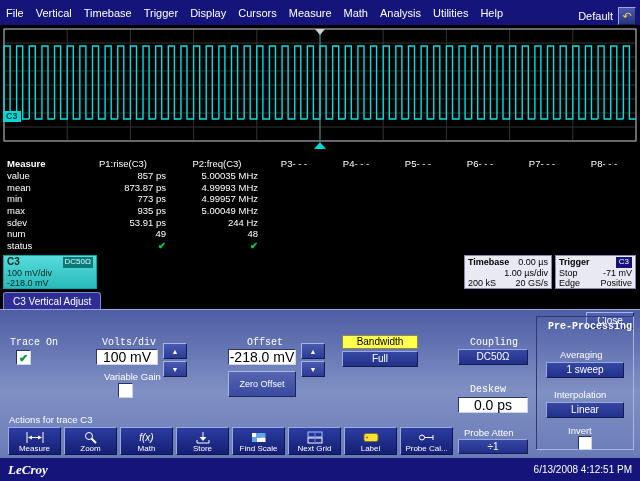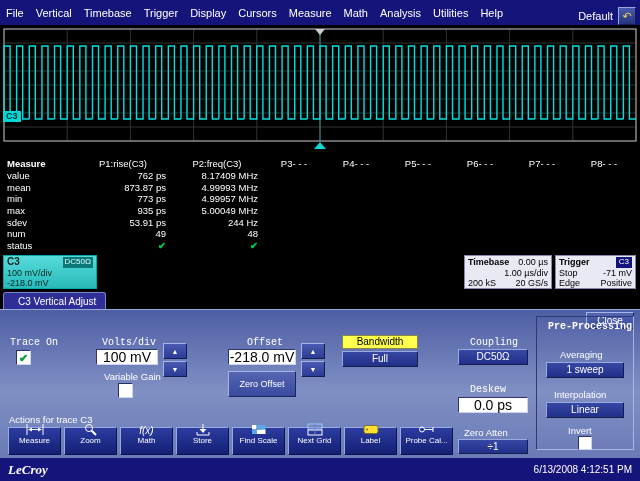--- a/index.html
+++ b/index.html
@@ -48,21 +48,21 @@
   .ltbox{background:#e9e9f4;color:#000;border:1px solid #8888aa;}
   .tbdesc{left:464px;width:88px;}
   .trdesc{left:555px;width:81px;}
   .desc .row{display:flex;justify-content:space-between;}
   .desc .b{font-weight:bold;}
   .srcchip{background:#14147a;color:#fff;padding:0 3px;font-size:8px;line-height:10px;}
 
   
   .dialog{position:absolute;top:292px;left:0;width:640px;height:166px;}
   .dlg-tab{position:absolute;left:3px;top:0;height:21px;background:#2e2e96;color:#fff;
-    font-size:10px;padding:3px 9px 0 14px;border:1px solid #7a86c8;border-bottom:none;
+    font-size:10px;padding:3px 9px 0 9px;border:1px solid #7a86c8;border-bottom:none;
     border-radius:3px 3px 0 0;white-space:nowrap;}
   .dlg-body{position:absolute;left:0;top:17px;width:640px;height:149px;
     background:linear-gradient(180deg,#4e5ea4 0%,#8090c4 55%,#6a7ab6 100%);
     border-top:1px solid #9aa8d8;}
   .lbl{position:absolute;color:#fff;font-size:10px;white-space:nowrap;font-family:Liberation Mono, monospace;}
   .lbl-s{position:absolute;color:#fff;font-size:9.5px;white-space:nowrap;}
   .tfield{position:absolute;background:#fff;color:#000;border:1px solid;
     border-color:#2c3468 #ccd4f0 #ccd4f0 #2c3468;font-size:14px;text-align:center;
     line-height:14px;height:16px;}
   .dfield{position:absolute;background:linear-gradient(180deg,#3647a4,#22308a);color:#fff;
@@ -81,21 +81,21 @@
     font-size:10px;text-align:center;line-height:12px;height:14px;}
   .close-btn{position:absolute;right:6px;top:2px;width:48px;height:17px;
     background:linear-gradient(180deg,#5565b0,#3a4aa0);border:1px solid;
     border-color:#a8b4e8 #1c2460 #1c2460 #a8b4e8;color:#fff;font-size:10px;}
   .panel{position:absolute;left:536px;top:6px;width:98px;height:134px;
     border:1px solid;border-color:#2e3a72 #aab6e2 #aab6e2 #2e3a72;}
   .actions-row{position:absolute;left:8px;top:117px;display:flex;gap:3px;}
   .action-btn{width:53px;height:28px;background:linear-gradient(180deg,#2c3ca0,#141f74);
     border:1px solid;border-color:#9aa8e0 #0c1450 #0c1450 #9aa8e0;color:#fff;
     display:flex;flex-direction:column;align-items:center;justify-content:flex-end;
-    padding-bottom:8px;}
+    padding-bottom:0;}
   .action-btn .ic{height:13px;display:flex;align-items:center;justify-content:center;}
   .action-btn .al{font-size:8px;line-height:10px;white-space:nowrap;}
   .fx{font-size:10px;font-style:italic;color:#fff;line-height:11px;}
 
   
   .statusbar{position:absolute;top:458px;left:0;width:640px;height:23px;background:#14147a;
     color:#fff;display:flex;align-items:center;justify-content:space-between;padding:0 8px;}
   .brand{font-size:13px;font-weight:bold;font-style:italic;font-family:"Liberation Serif",serif;}
   .dtime{font-size:10px;}
 </style>
@@ -162,22 +162,22 @@
         <div class="mcell mval">P2:freq(C3)</div>
         <div class="mcell mval">P3- - -</div>
         <div class="mcell mval">P4- - -</div>
         <div class="mcell mval">P5- - -</div>
         <div class="mcell mval">P6- - -</div>
         <div class="mcell mval">P7- - -</div>
         <div class="mcell mval">P8- - -</div>
       </div>
       <div class="mrow">
         <div class="mcell mlabel">value</div>
-        <div class="mcell mval">762 ps</div>
-        <div class="mcell mval">8.17409 MHz</div>
+        <div class="mcell mval">857 ps</div>
+        <div class="mcell mval">5.00035 MHz</div>
         <div class="mcell mval"></div>
         <div class="mcell mval"></div>
         <div class="mcell mval"></div>
         <div class="mcell mval"></div>
         <div class="mcell mval"></div>
         <div class="mcell mval"></div>
       </div>
       <div class="mrow">
         <div class="mcell mlabel">mean</div>
         <div class="mcell mval">873.87 ps</div>
@@ -316,21 +316,21 @@
 
       <div class="ylabel" style="left:342px;top:25px;width:76px">Bandwidth</div>
       <div class="dfield" style="left:342px;top:41px;width:76px">Full</div>
 
       <span class="lbl" style="left:470px;top:27px">Coupling</span>
       <div class="dfield" style="left:458px;top:39px;width:70px">DC50Ω</div>
 
       <span class="lbl" style="left:470px;top:74px">Deskew</span>
       <div class="tfield" style="left:458px;top:87px;width:70px">0.0 ps</div>
 
-      <span class="lbl-s" style="left:464px;top:117px">Zero Atten</span>
+      <span class="lbl-s" style="left:464px;top:117px">Probe Atten</span>
       <div class="dfield" style="left:458px;top:129px;width:70px;height:15px;line-height:13px">÷1</div>
 
       <div class="panel"></div>
       <span class="lbl" style="left:548px;top:11px;font-weight:bold">Pre-Processing</span>
       <span class="lbl-s" style="left:560px;top:39px">Averaging</span>
       <div class="dfield" style="left:546px;top:52px;width:78px">1 sweep</div>
       <span class="lbl-s" style="left:554px;top:79px">Interpolation</span>
       <div class="dfield" style="left:546px;top:92px;width:78px">Linear</div>
       <span class="lbl-s" style="left:568px;top:115px">Invert</span>
       <div class="checkbox" style="left:578px;top:126px;width:14px;height:14px"></div>

